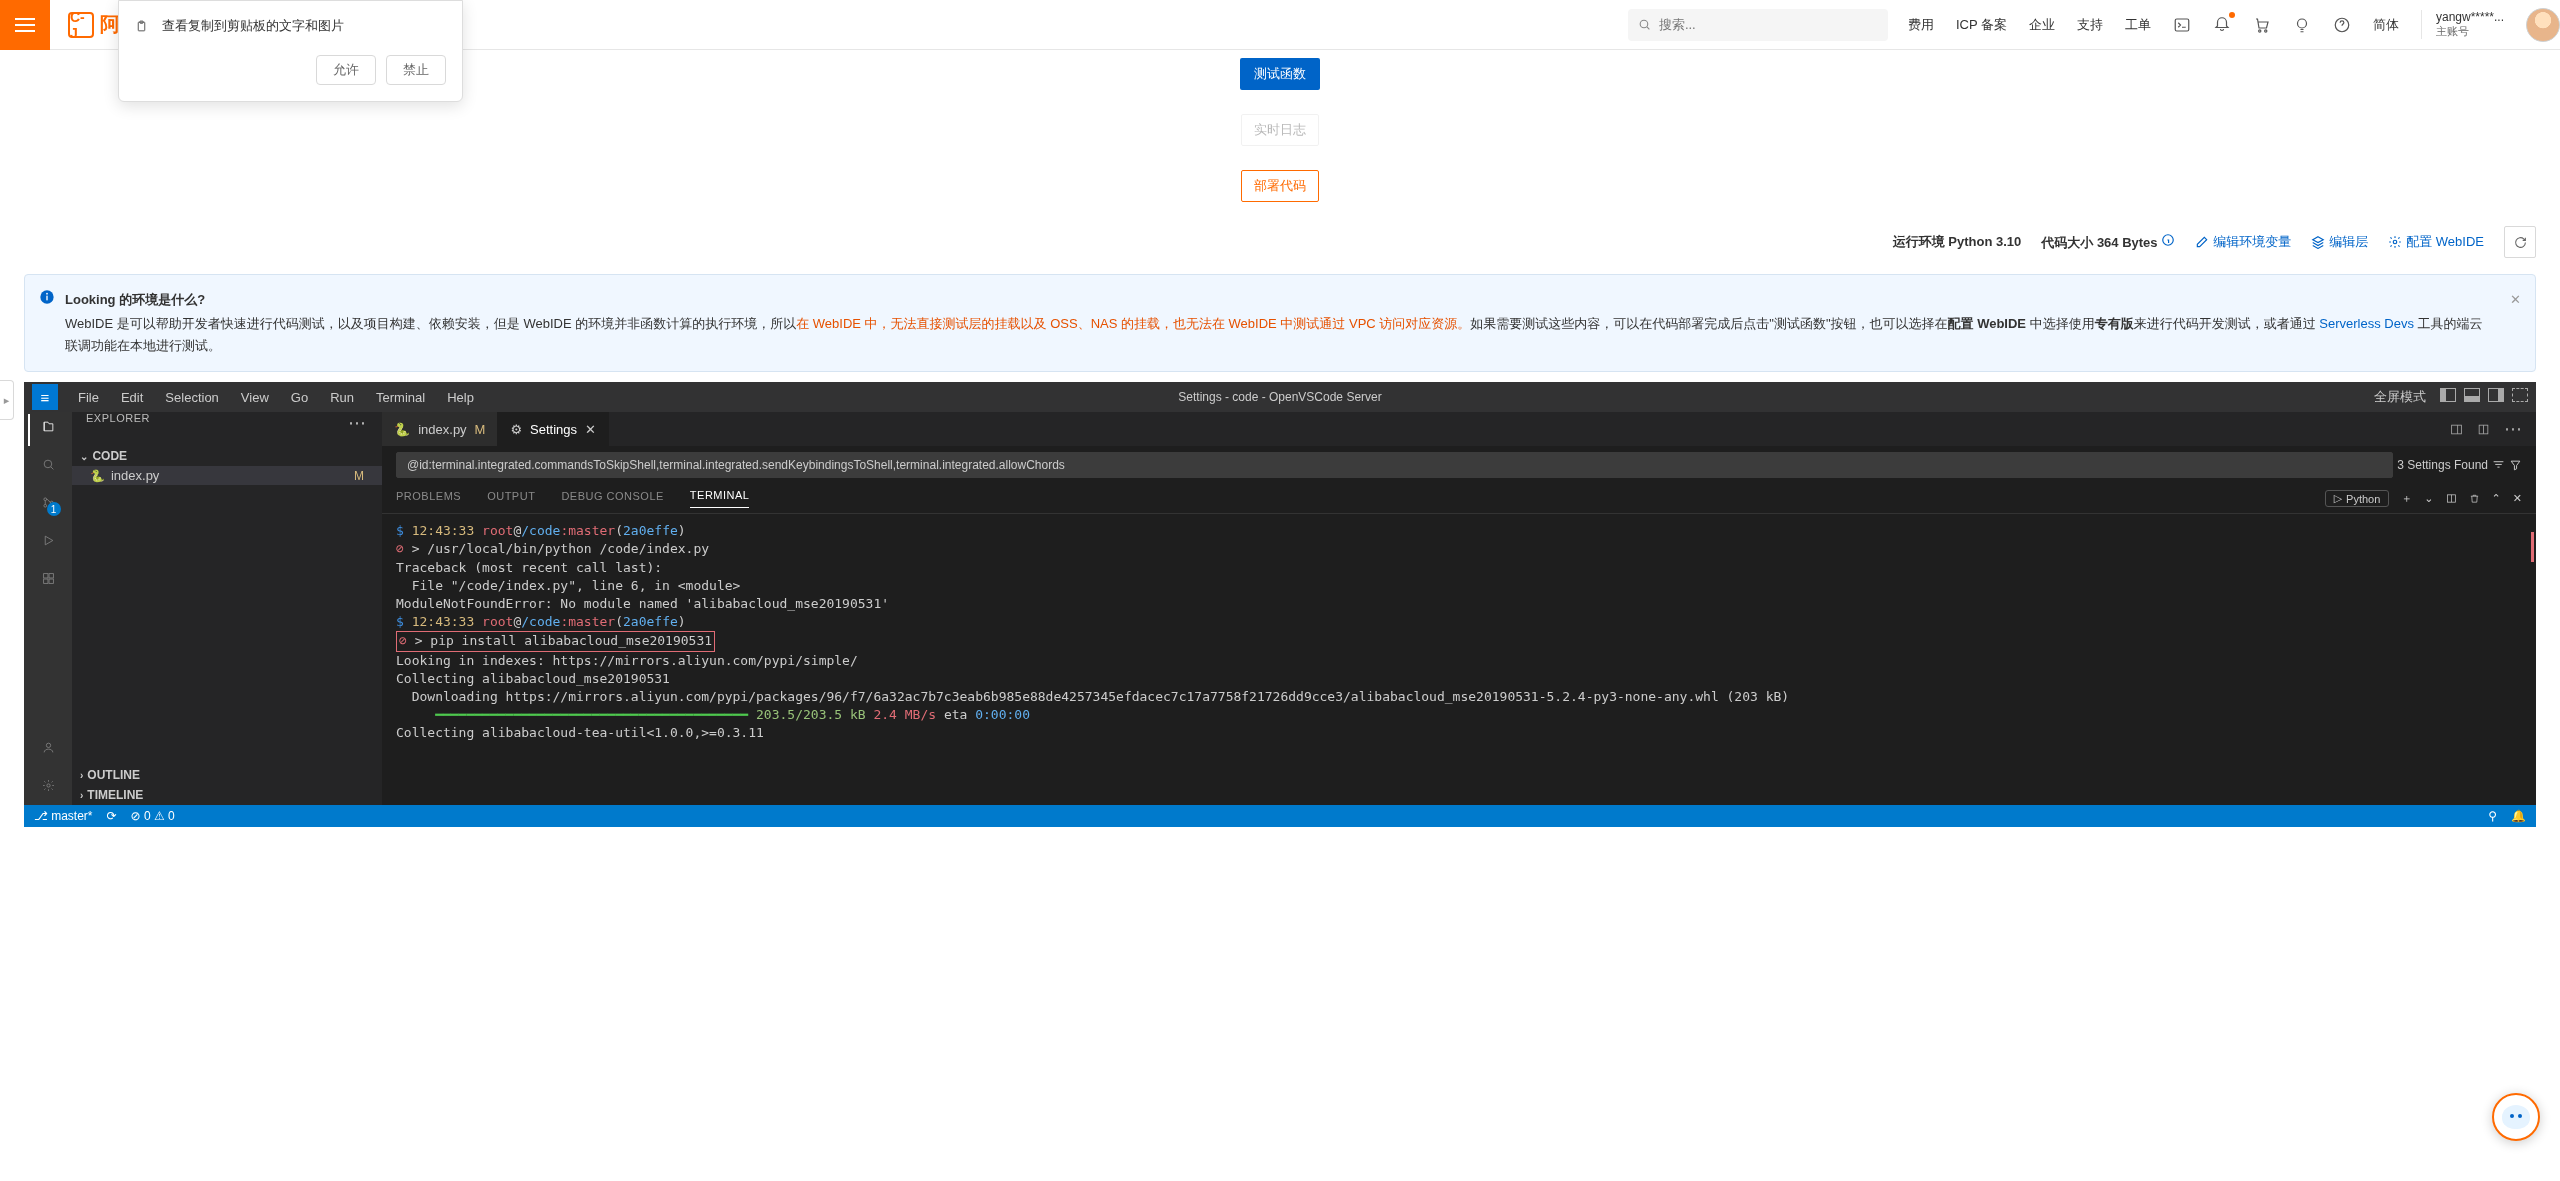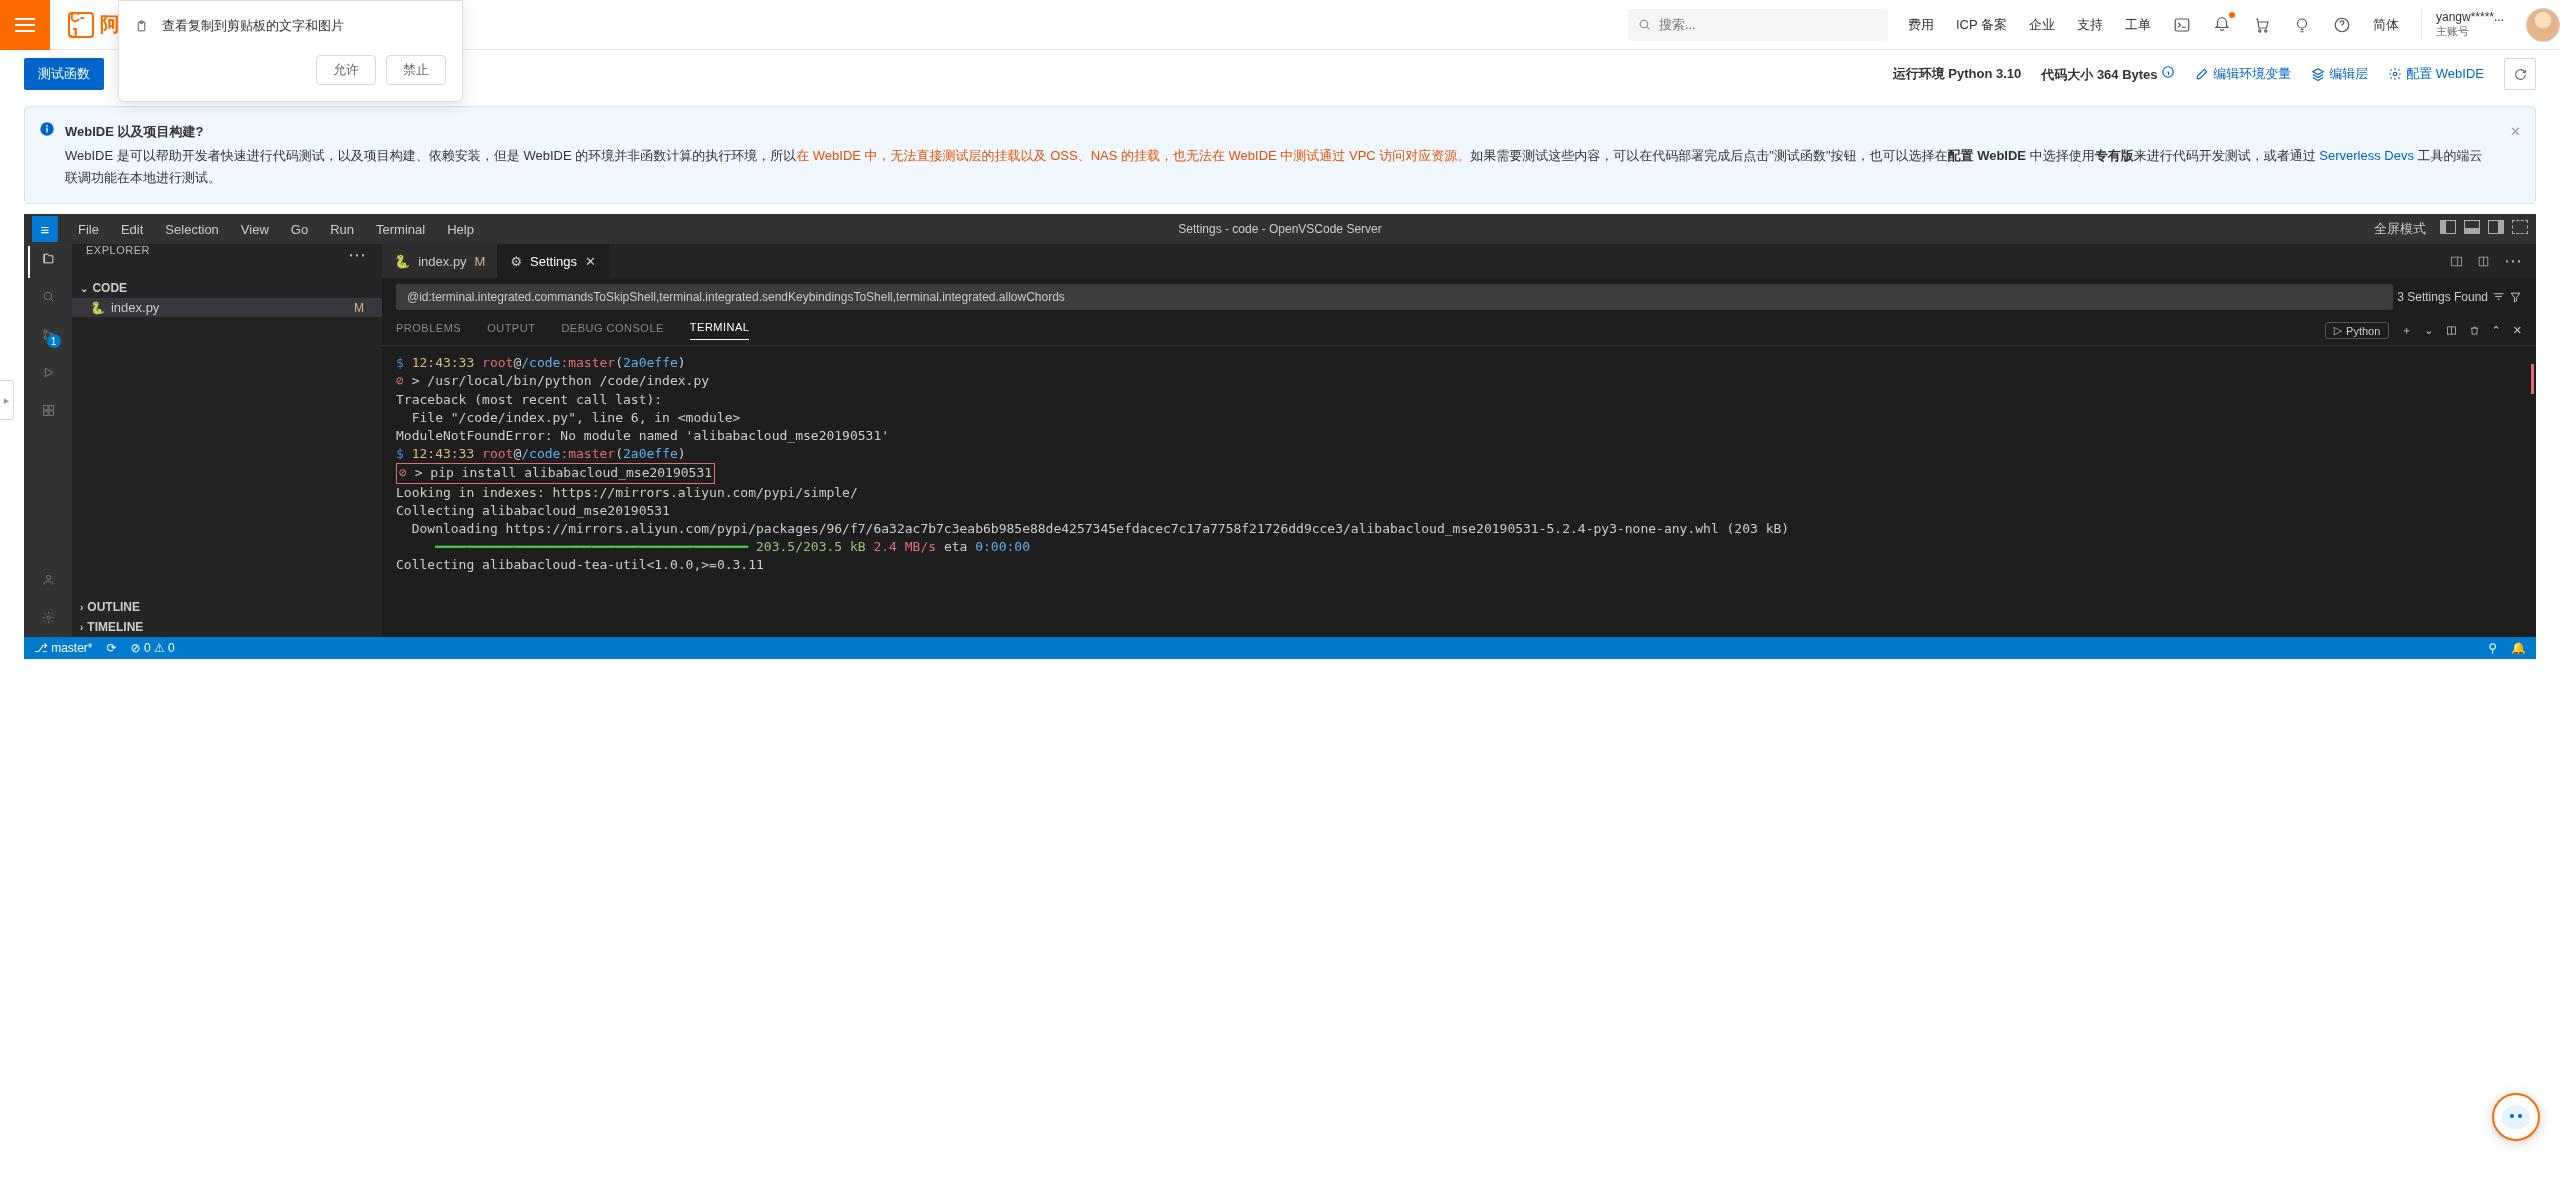--- a/index.html
+++ b/index.html
@@ -25,21 +25,21 @@
 .user-pill .name { font-size: 12px; color: #333; }
 .avatar { width: 34px; height: 34px; border-radius: 50%; background: radial-gradient(circle at 50% 35%, #ffe0bd 30%, #e8b58b 32%), #d6ecf7; border: 1px solid #d0d0d0; }
 
 
 .popup { position: absolute; top: 0; left: 118px; width: 345px; background: #fff; border: 1px solid #ddd; border-radius: 0 0 6px 6px; box-shadow: 0 4px 16px rgba(0,0,0,.12); padding: 16px; z-index: 100; }
 .popup-row { display: flex; align-items: center; gap: 14px; margin-bottom: 20px; color: #333; }
 .popup-btns { display: flex; justify-content: flex-end; gap: 10px; }
 .popup-btn { padding: 5px 16px; border: 1px solid #d9d9d9; border-radius: 4px; background: #fff; cursor: pointer; color: #666; font-size: 13px; }
 
 
-.sub-header { display: flex; align-items: center; padding: 8px 24px; gap: 24px; position: relative; }
+.sub-header { display: flex; align-items: center; padding: 8px 24px; gap: 24px; position: relative; flex-direction: column; }
 .btn-primary { background: #0064c8; color: #fff; border: none; padding: 7px 14px; border-radius: 2px; cursor: pointer; font-size: 13px; }
 .btn-outline { border: 1px solid #d9d9d9; background: #fff; padding: 6px 12px; border-radius: 2px; cursor: pointer; color: #333; font-size: 13px; }
 .btn-outline-orange { border: 1px solid #ff6a00; color: #ff6a00; background: #fff; padding: 6px 12px; border-radius: 2px; cursor: pointer; font-size: 13px; }
 .sub-right { margin-left: auto; display: flex; align-items: center; gap: 20px; color: #333; font-size: 13px; }
 .blue-link { color: #0064c8; cursor: pointer; display: inline-flex; align-items: center; gap: 4px; }
 .small-icon { width: 14px; height: 14px; }
 .refresh-btn { width: 32px; height: 32px; border: 1px solid #d9d9d9; border-radius: 2px; display: inline-flex; align-items: center; justify-content: center; cursor: pointer; color: #666; }
 
 
 .notice { margin: 8px 24px; border: 1px solid #d6e4f2; background: #f0f7ff; border-radius: 4px; padding: 14px 40px 14px 40px; position: relative; color: #333; line-height: 1.7; }
@@ -242,21 +242,21 @@
   </div>
 </div>
 
 <div class="notice">
   <svg class="info-icon" viewBox="0 0 24 24" fill="#0064c8">
       <circle cx="12" cy="12" r="10"></circle>
       <rect x="11" y="10" width="2" height="7" fill="#fff"></rect>
       <circle cx="12" cy="7" r="1.3" fill="#fff"></circle>
     </svg>
   <span class="close">✕</span>
-  <div class="title">WebIDE 以及项目构建?</div>
+  <div class="title">Looking 的环境是什么?</div>
   <div>
     <span>WebIDE 是可以帮助开发者快速进行代码测试，以及项目构建、依赖安装，但是 WebIDE 的环境并非函数计算的执行环境，所以</span><span class="orange">在 WebIDE 中，无法直接测试层的挂载以及 OSS、NAS 的挂载，也无法在 WebIDE 中测试通过 VPC 访问对应资源。</span><span>如果需要测试这些内容，可以在代码部署完成后点击"测试函数"按钮，也可以选择在</span><b>配置 WebIDE</b><span> 中选择使用</span><b>专有版</b><span>来进行代码开发测试，或者通过 </span><span class="blue">Serverless Devs</span><span> 工具的端云联调功能在本地进行测试。</span>
   </div>
 </div>
 
 <div class="side-handle">▸</div>
 
 <div class="ide">
   <div class="ide-menu" style="position:relative">
     <span class="app-icon">≡</span>

